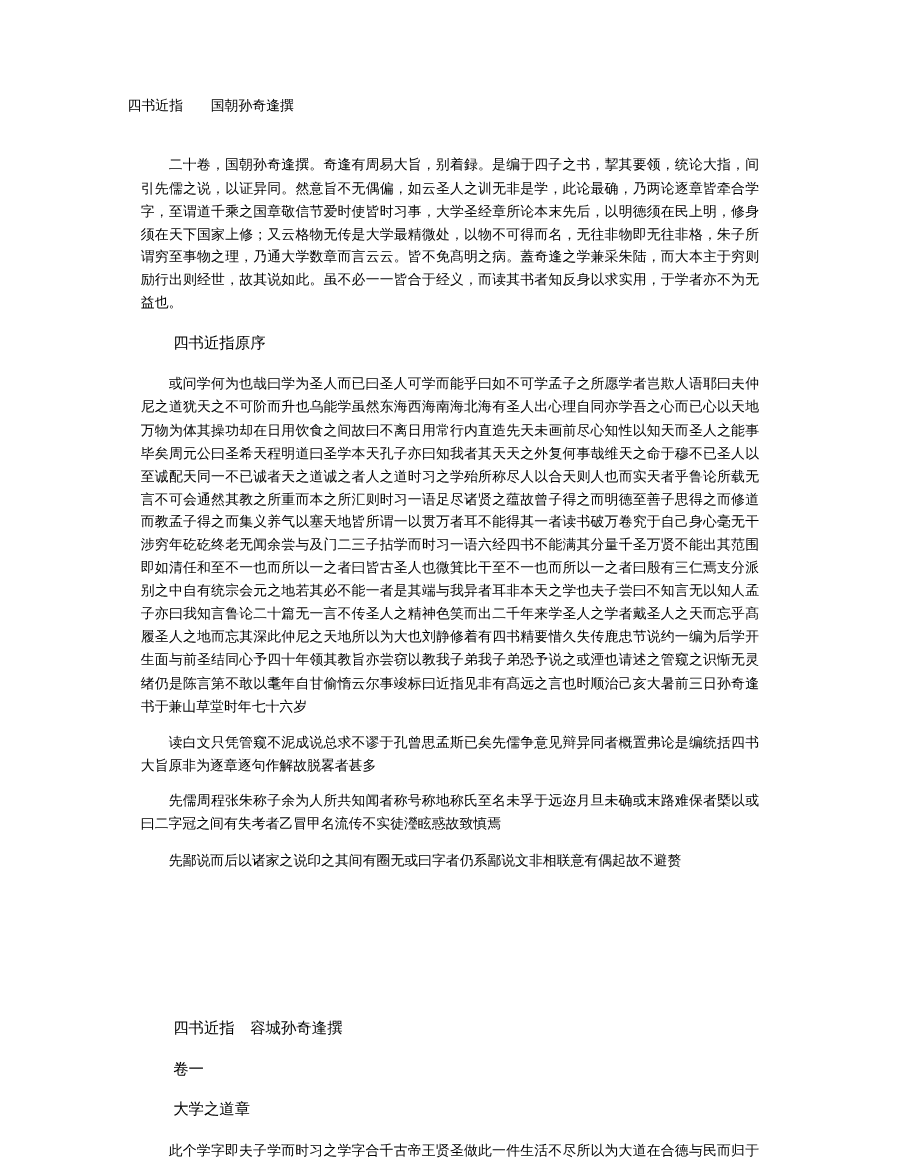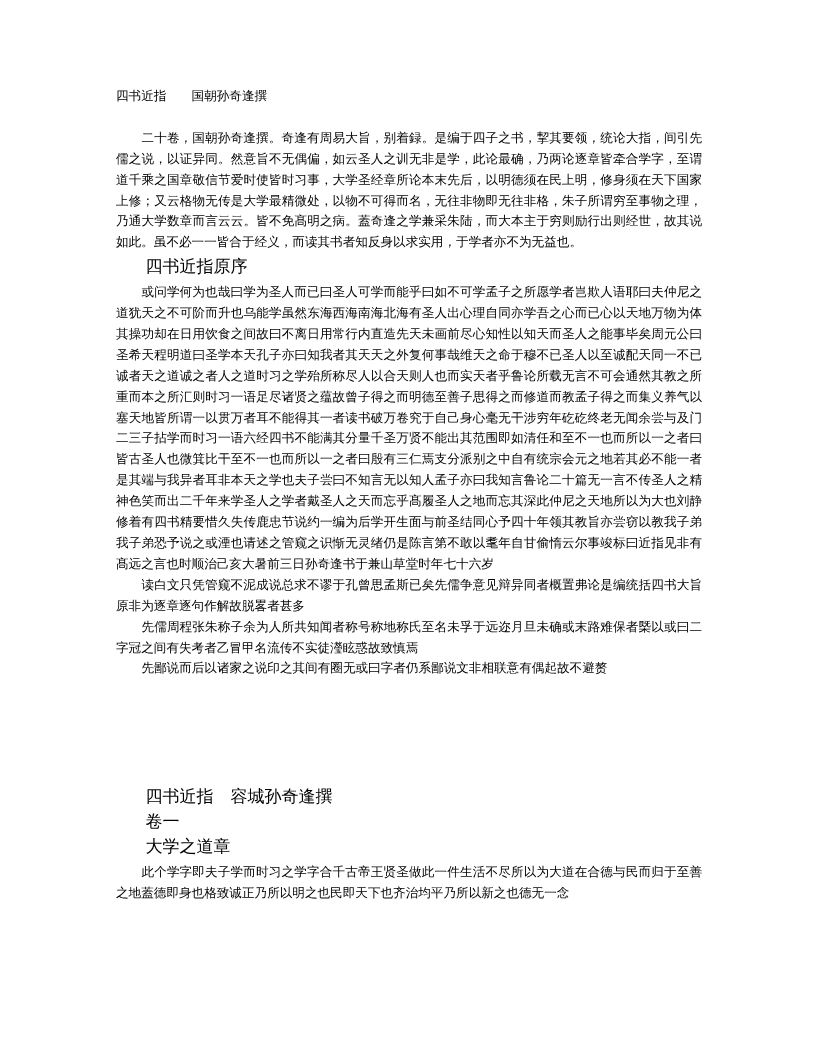--- a/index.html
+++ b/index.html
@@ -20,34 +20,34 @@
     box-sizing: border-box;
   }
   .content {
     position: absolute;
     left: 116px;
     top: 87px;
     width: 586px;
     font-family: Liberation Mono, monospace;
   }
   .para {
-    margin: 0;
+    margin: 12px;
     padding: 0;
     font-size: 12.6px;
     line-height: 20.9px;
     text-align: justify;
     text-justify: inter-character;
     text-indent: 25.4px;
     word-break: break-all;
     letter-spacing: 0;
   }
   .heading-line {
-    margin: 4px;
+    margin: 16px;
     padding: 0;
-    font-size: 17px;
+    font-size: 14px;
     line-height: 20.9px;
     text-indent: 25.4px;
     white-space: pre;
   }
   .title-line {
     margin: 0;
     padding: 0;
     font-size: 12.6px;
     line-height: 20.9px;
     text-indent: 0;

